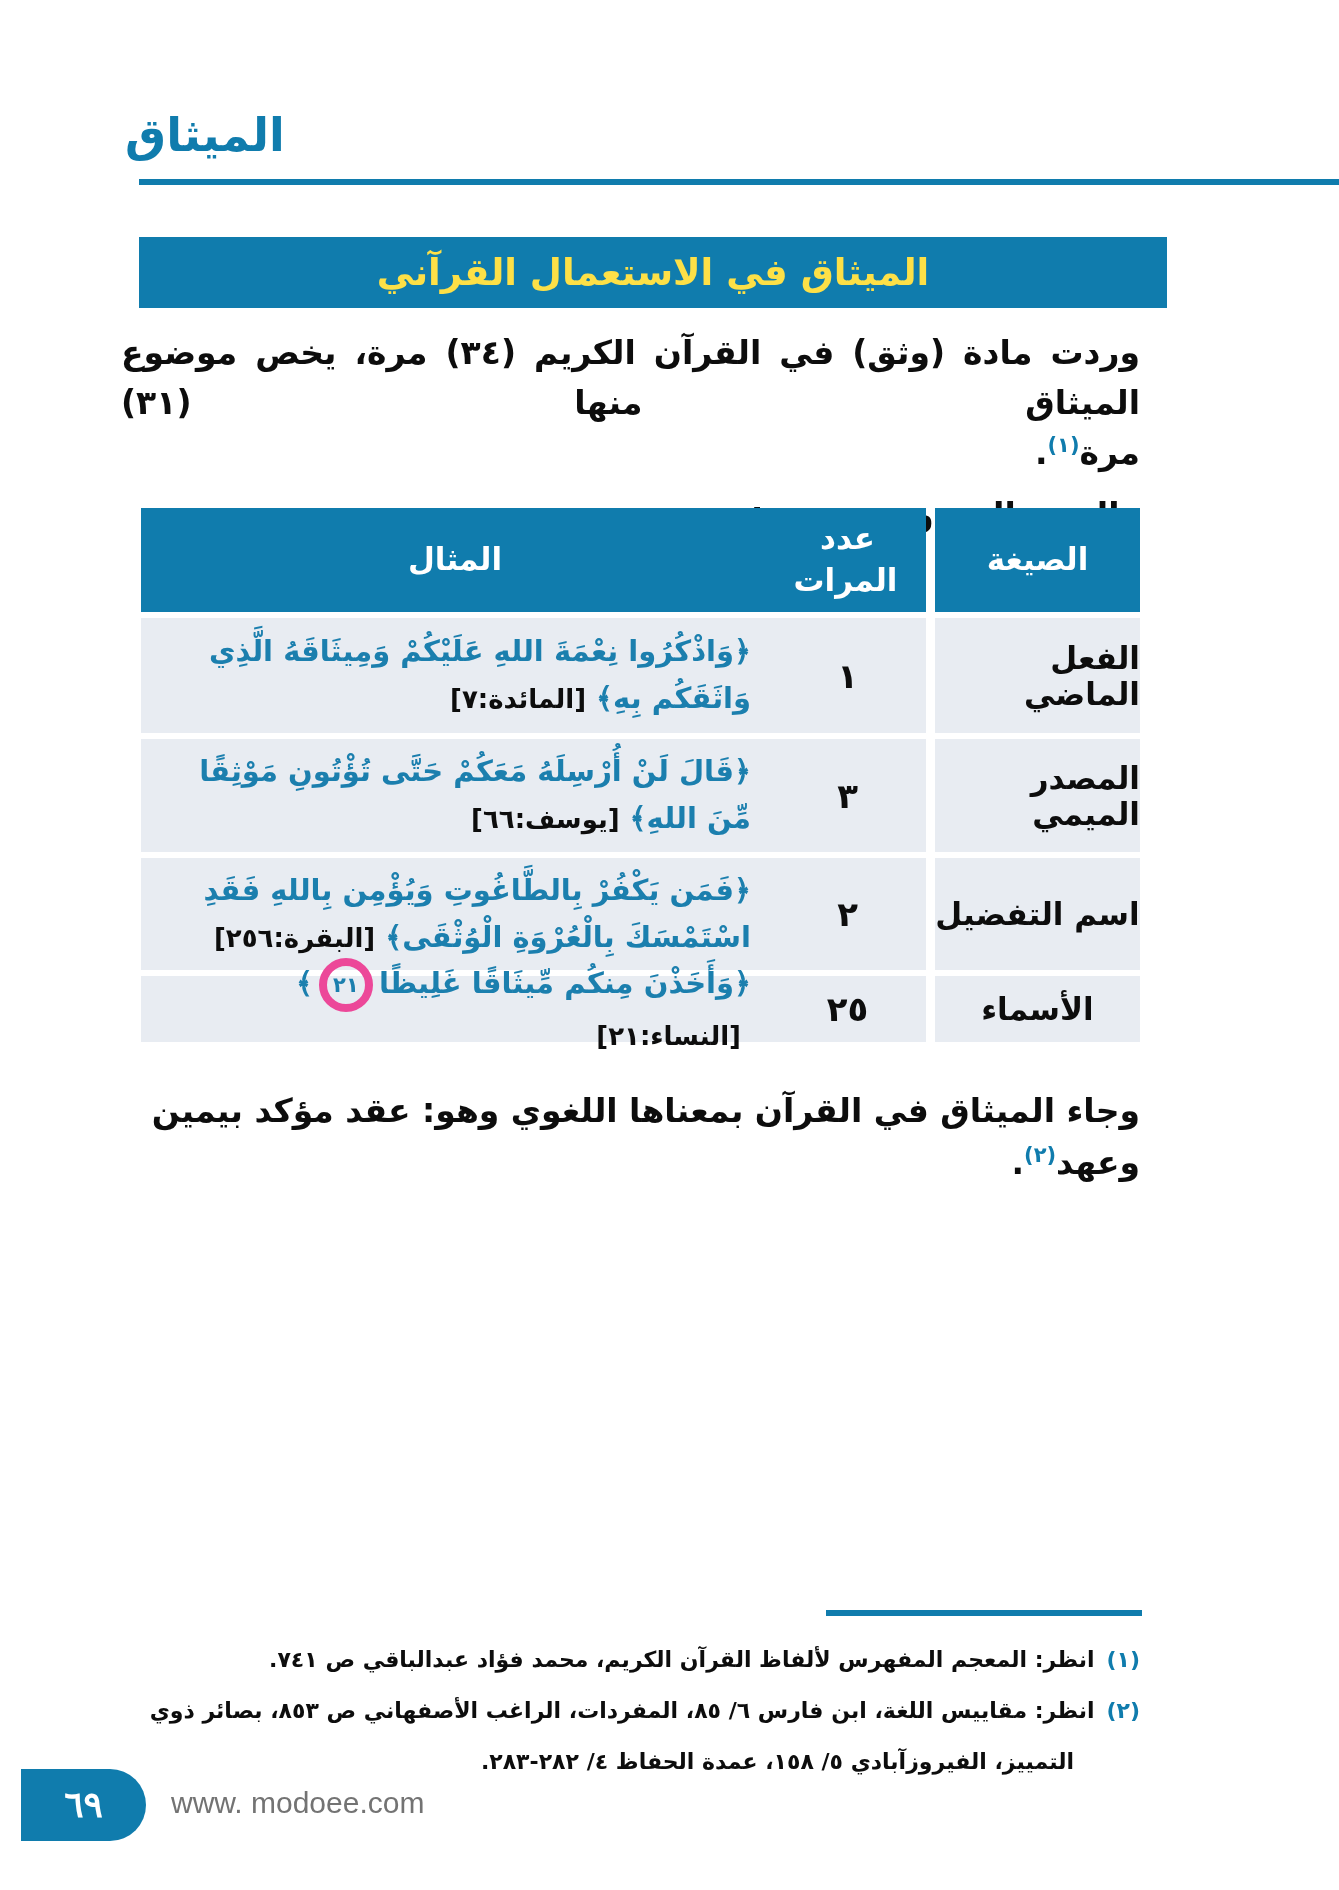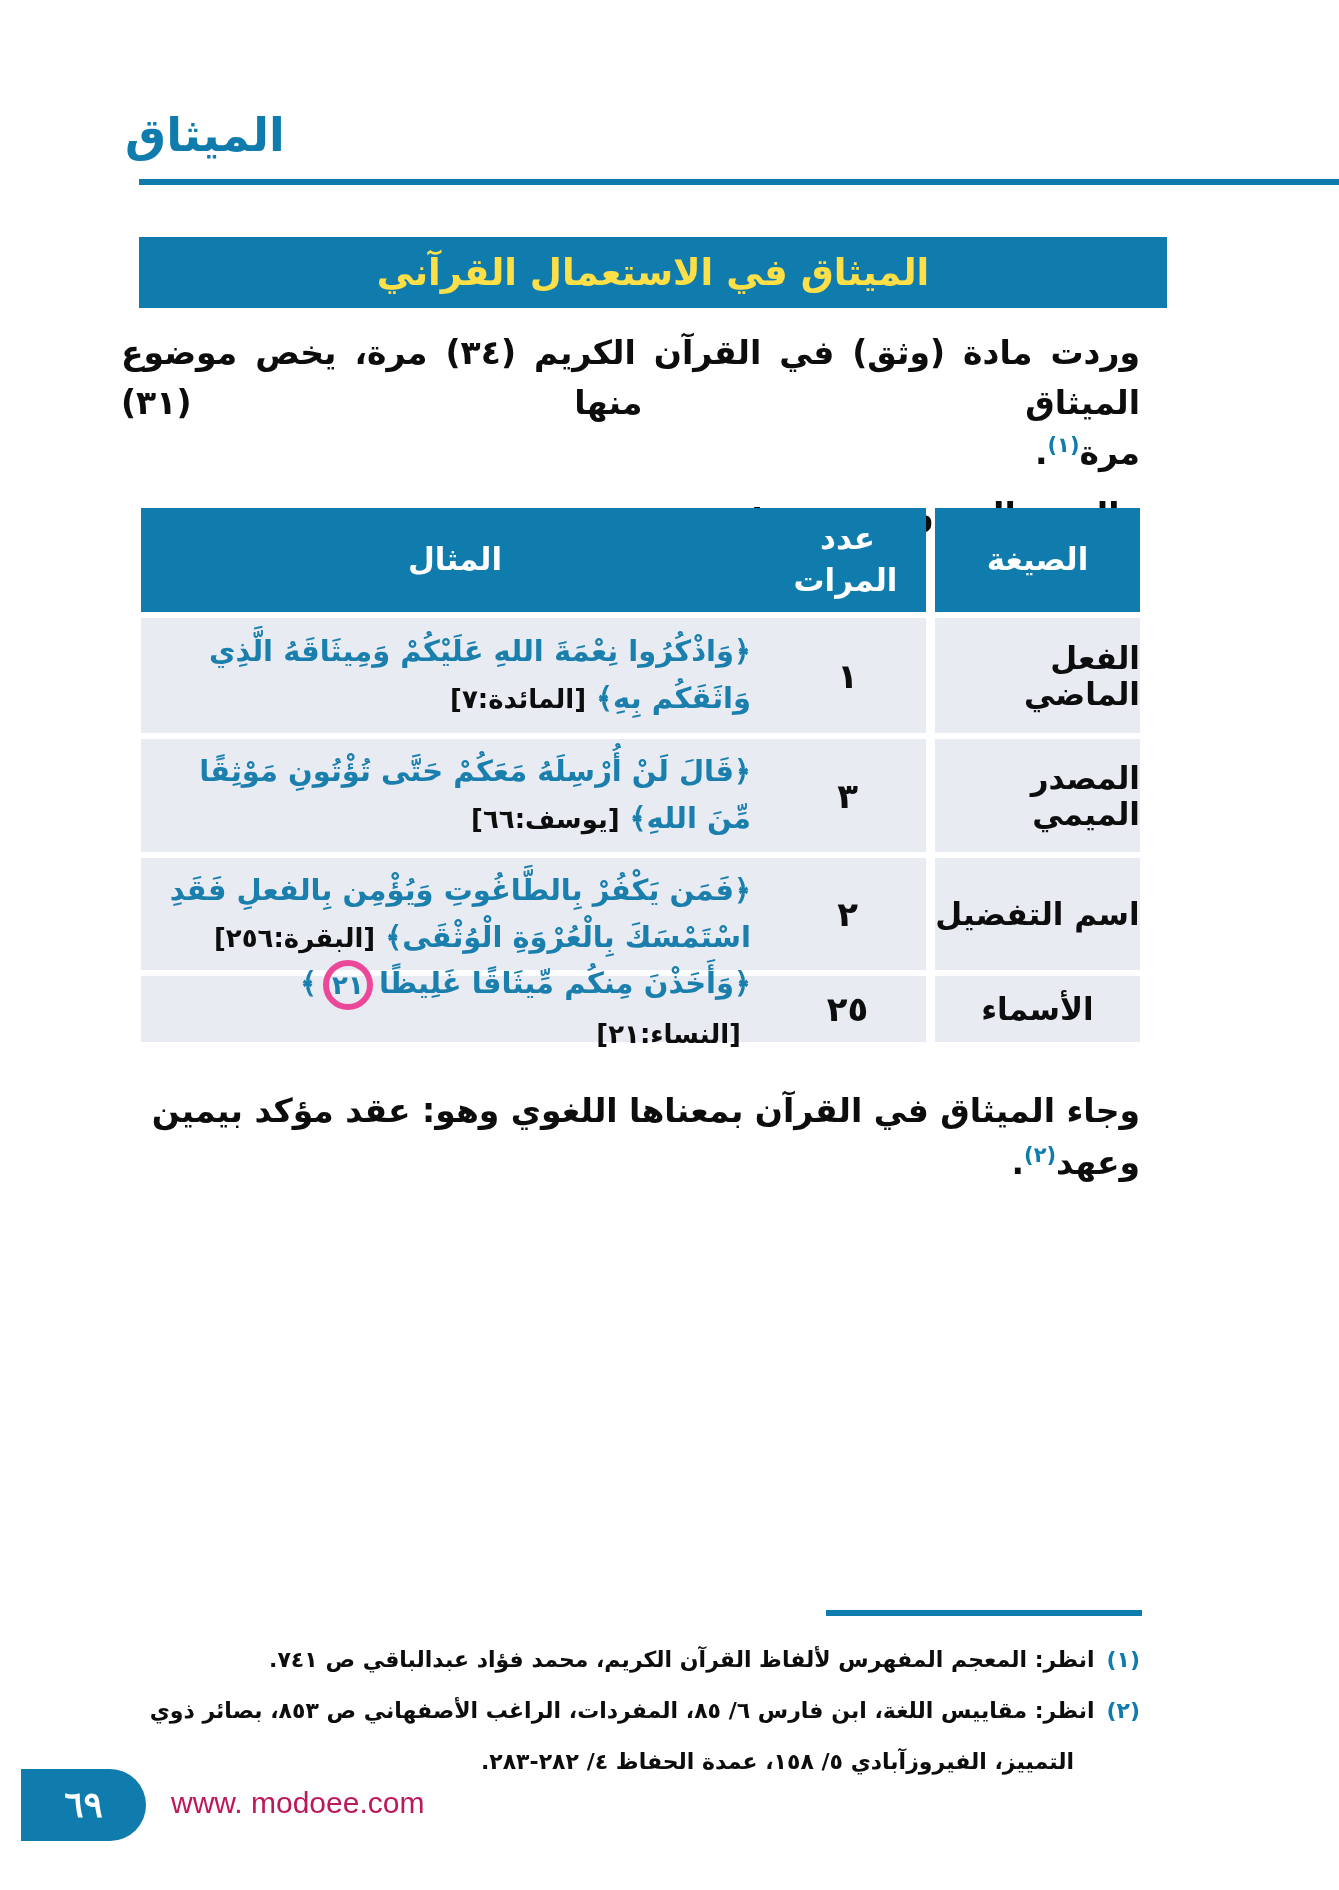--- a/index.html
+++ b/index.html
@@ -69,22 +69,22 @@
     display:block;width:100%;height:100%;
     display:flex;flex-direction:column;justify-content:center;
   }
   .verse-line{
     text-align:right;direction:rtl;
     font-size:29px;font-weight:bold;line-height:47px;color:#1B7FAE;
   }
   .verse{color:#1B7FAE;}
   .ayah{
     display:inline-flex;align-items:center;justify-content:center;
-    width:38px;height:38px;border:6px solid #ec4899;border-radius:50%;
-    font-size:26px;color:#1B7FAE;margin:0 6px;vertical-align:middle;
+    width:38px;height:38px;border:8px solid #ec4899;border-radius:50%;
+    font-size:21px;color:#1B7FAE;margin:0 6px;vertical-align:middle;
   }
   .ayah:empty{display:none;}
   .ref{color:#0d0d0d;font-size:26px;margin-right:10px;white-space:nowrap;}
   
   .conclusion{
     position:absolute;left:100px;right:199px;top:1085px;
     font-size:33px;font-weight:bold;text-align:right;line-height:52px;
   }
   
   .fnrule{
@@ -100,21 +100,21 @@
   
   .pagebox{
     position:absolute;left:0;top:1769px;width:125px;height:72px;
     background:#107CAD;border-radius:0 36px 36px 0;
     display:flex;align-items:center;justify-content:center;
   }
   .pagenum{color:#ffffff;font-size:36px;font-weight:bold;font-family:Liberation Serif, serif;}
   .site{
     position:absolute;left:150px;top:1786px;
     direction:ltr;text-align:left;
-    color:#be185d;font-size:30px;
+    color:#737373;font-size:30px;
     font-family:"Liberation Sans", sans-serif;
   }
 </style>
 </head>
 <body>
 
 <div class="page">
 
   <div class="runhead">الميثاق</div>
   <div class="runrule"></div>
@@ -173,21 +173,21 @@
 
     <div class="t-row t-body row-3">
       <div class="t-cell c-form">
           <span class="form-label">اسم التفضيل</span>
         </div>
       <div class="t-cell c-count">
           <span class="count-val">٢</span>
         </div>
       <div class="t-cell c-example">
         <div class="inner">
-            <div class="verse-line"><span class="verse">﴿فَمَن يَكْفُرْ بِالطَّاغُوتِ وَيُؤْمِن بِالفعلِ فَقَدِ اسْتَمْسَكَ بِالْعُرْوَةِ الْوُثْقَى﴾</span><span class="verse"></span><span class="ref">[البقرة:٢٥٦]</span></div>
+            <div class="verse-line"><span class="verse">﴿فَمَن يَكْفُرْ بِالطَّاغُوتِ وَيُؤْمِن بِاللهِ فَقَدِ اسْتَمْسَكَ بِالْعُرْوَةِ الْوُثْقَى﴾</span><span class="verse"></span><span class="ref">[البقرة:٢٥٦]</span></div>
           </div>
       </div>
     </div>
 
     <div class="t-row t-body row-4">
       <div class="t-cell c-form">
           <span class="form-label">الأسماء</span>
         </div>
       <div class="t-cell c-count">
           <span class="count-val">٢٥</span>

